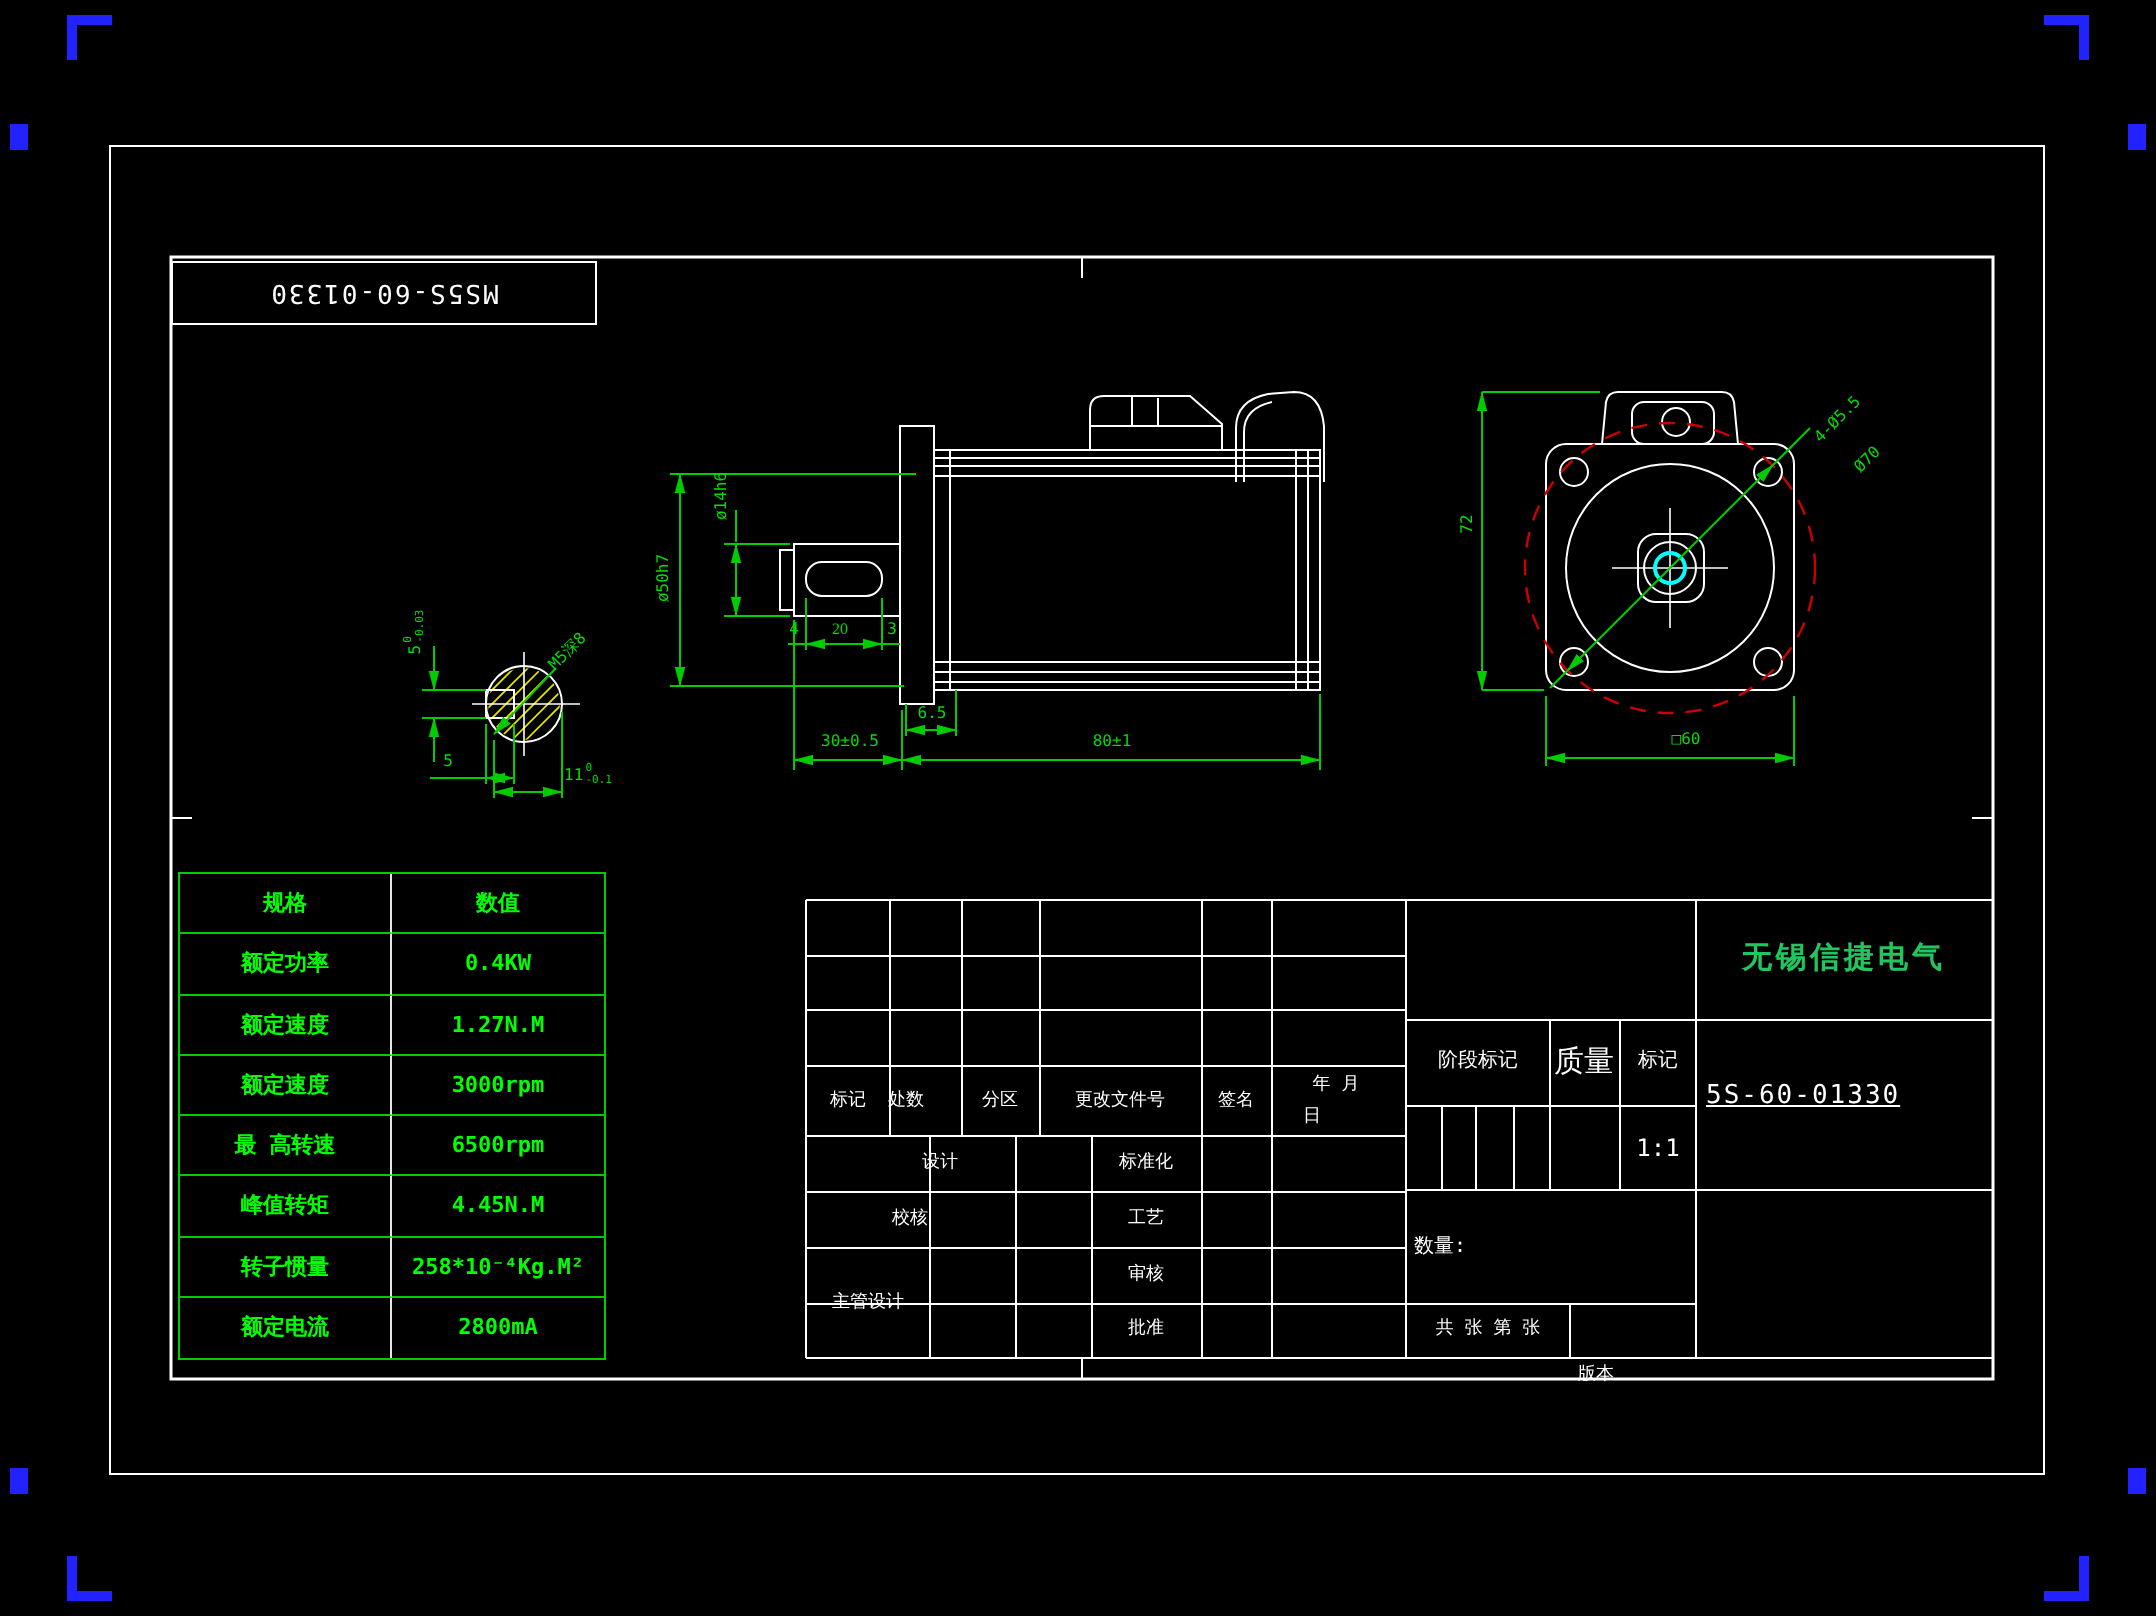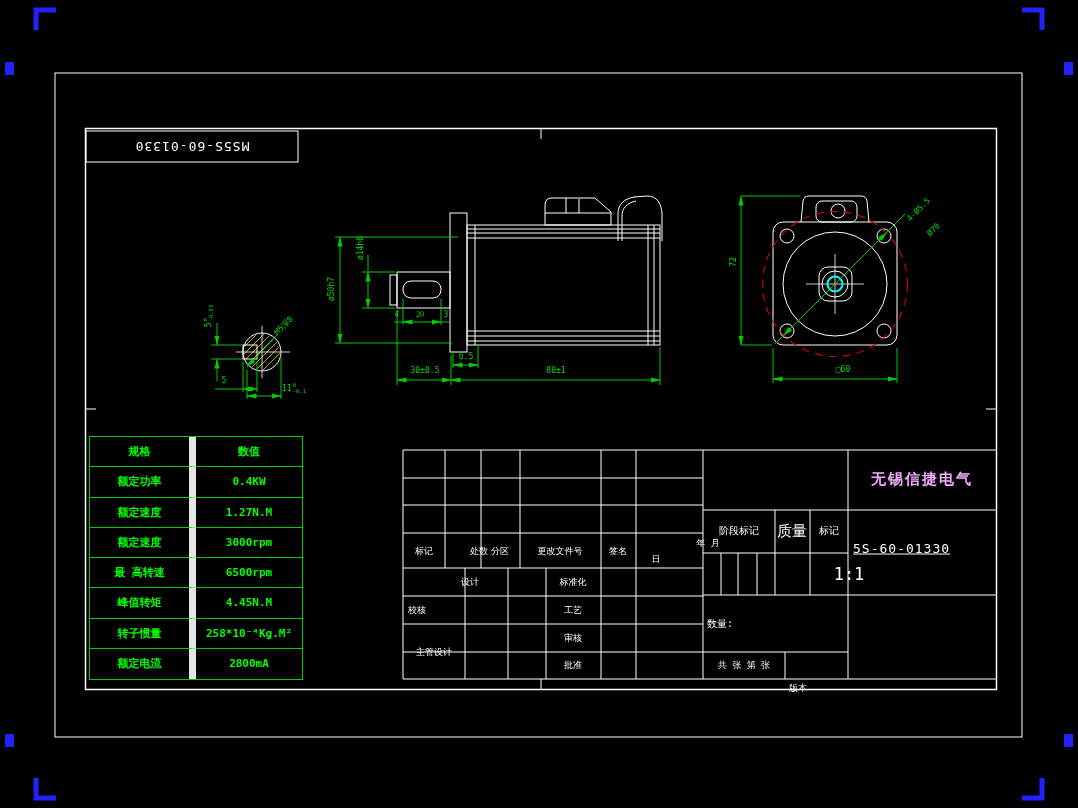--- a/index.html
+++ b/index.html
@@ -8,27 +8,27 @@
   svg.layer{position:absolute;left:0;top:0;}
   .txt{position:absolute;transform:translate(-50%,-50%);white-space:nowrap;line-height:1;}
   .txtl{position:absolute;transform:translate(0,-50%);white-space:nowrap;line-height:1;}
   .rot90{transform:translate(-50%,-50%) rotate(-90deg);}
   .rot45{transform:translate(-50%,-50%) rotate(-45deg);}
   .rot180{transform:translate(-50%,-50%) rotate(180deg);}
   .dim{color:#00dd00;font-size:8px;}
   .tb{color:#fff;font-size:9px;}
   .tol{display:inline-flex;flex-direction:column;font-size:5.5px;line-height:5.5px;margin-left:1px;vertical-align:middle;}
   .frame-label{color:#fff;font-size:13px;letter-spacing:1px;}
-  .company{color:#f0abfc;font-size:15px;font-weight:bold;letter-spacing:2px;}
+  .company{color:#22c55e;font-size:15px;font-weight:bold;letter-spacing:2px;}
   .partno{color:#fff;font-size:13px;letter-spacing:1px;}
-  .scale{color:#fff;font-size:17px;margin-left:20px;}
+  .scale{color:#fff;font-size:12px;}
   .spec{position:absolute;left:89px;top:436px;width:212px;height:242px;display:grid;
         grid-template-columns:106px 1fr;grid-auto-rows:30.25px;border:1px solid #00cc00;
         color:#00ff00;font-size:11px;font-weight:bold;}
-  .spec>div{border-right:7px solid #e5e5e5;border-bottom:1px solid #00cc00;
+  .spec>div{border-right:1px solid #e5e5e5;border-bottom:1px solid #00cc00;
             display:flex;align-items:center;justify-content:center;overflow:hidden;}
   .spec>div:nth-child(even){border-right:none;}
   .spec>div:nth-last-child(-n+2){border-bottom:none;}
 </style>
 </head>
 <body>
 
 <div class="stage">
 
 <svg class="layer" width="1078" height="808" viewBox="0 0 1078 808">
@@ -226,29 +226,29 @@
   <div>6500rpm</div>
   <div>峰值转矩</div>
   <div>4.45N.M</div>
   <div>转子惯量</div>
   <div>258*10⁻⁴Kg.M²</div>
   <div>额定电流</div>
   <div>2800mA</div>
 </div>
 
 <div class="txt tb" style="left:424px;top:551px;">标记</div>
-<div class="txt tb" style="left:479px;top:551px;">处数</div>
+<div class="txt tb" style="left:453px;top:551px;">处数</div>
 <div class="txt tb" style="left:500px;top:551px;">分区</div>
 <div class="txt tb" style="left:560px;top:551px;">更改文件号</div>
 <div class="txt tb" style="left:618px;top:551px;">签名</div>
-<div class="txt tb" style="left:668px;top:543px;margin-left:40px;">年  月</div>
+<div class="txt tb" style="left:668px;top:543px;">年  月</div>
 <div class="txt tb" style="left:656px;top:559px;">日</div>
 <div class="txt tb" style="left:434px;top:582px;margin-left:36px;">设计</div>
 <div class="txt tb" style="left:573px;top:582px;">标准化</div>
-<div class="txt tb" style="left:417px;top:610px;">校核</div>
+<div class="txt tb" style="left:455px;top:610px;">校核</div>
 <div class="txt tb" style="left:573px;top:610px;">工艺</div>
 <div class="txt tb" style="left:434px;top:638px;margin-top:14px;">主管设计</div>
 <div class="txt tb" style="left:573px;top:638px;">审核</div>
 <div class="txt tb" style="left:573px;top:665px;">批准</div>
 <div class="txt tb" style="left:739px;top:531px;font-size:10px;">阶段标记</div>
 <div class="txt tb" style="left:792px;top:531px;font-size:15px;">质量</div>
 <div class="txt tb" style="left:829px;top:531px;font-size:10px;">标记</div>
 <div class="txt scale" style="left:829px;top:574px;">1:1</div>
 <div class="txtl partno" style="left:853px;top:548px;text-decoration:underline;">5S-60-01330</div>
 <div class="txt company" style="left:922px;top:479px;">无锡信捷电气</div>

